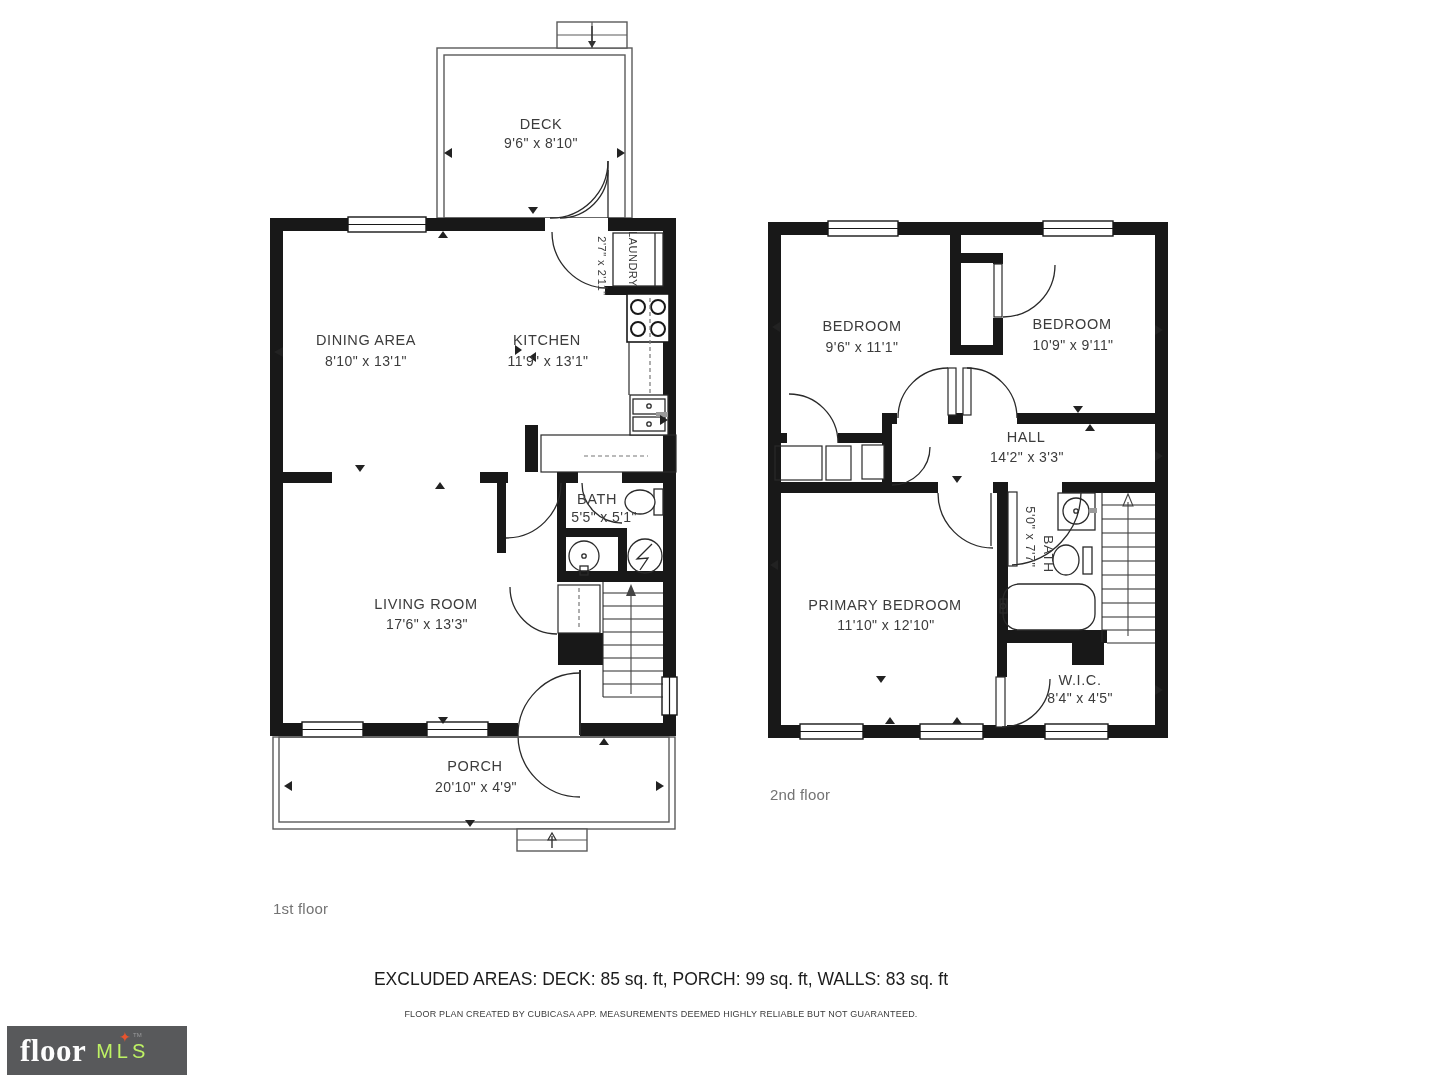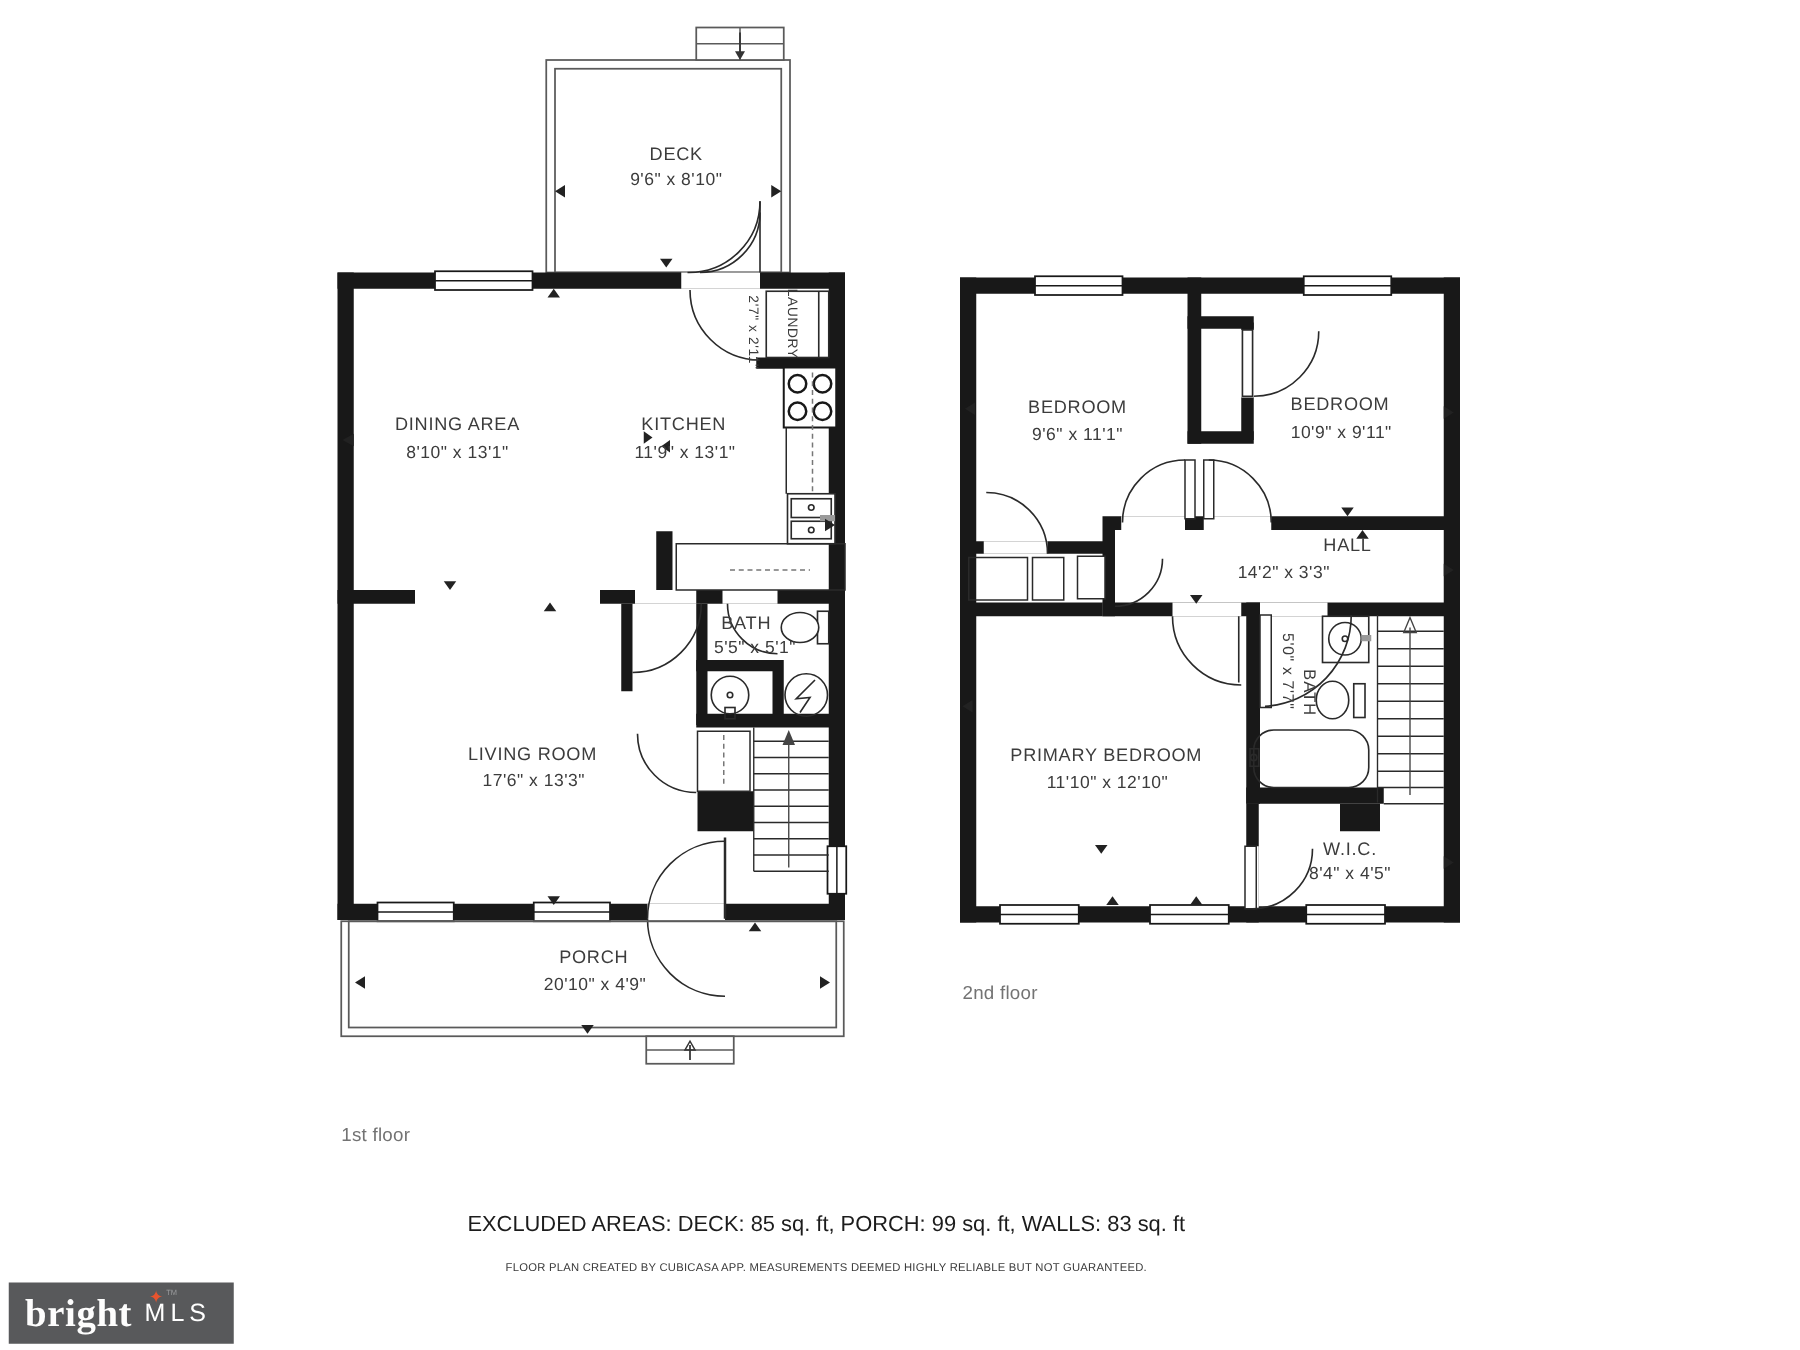--- a/index.html
+++ b/index.html
@@ -15,21 +15,21 @@
   .summary{position:absolute;top:969px;left:161px;width:1000px;text-align:center;color:#1c1c1c;}
   .summary p{margin:0;font-size:17.5px;line-height:20.5px;}
   .summary .tot{font-weight:bold;}
   .summary .disc{font-size:9px;color:#3a3a3a;margin-top:19px;letter-spacing:.2px;line-height:11px;}
   .logo{position:absolute;left:7px;top:1026px;width:180px;height:49px;background:#58595b;
         display:flex;align-items:center;padding-left:13px;box-sizing:border-box;}
   .logo .brand{font-family:"Liberation Serif", serif;font-weight:bold;font-size:31px;
         color:#fdfdfd;letter-spacing:.5px;line-height:1;}
   .logo .star{position:absolute;left:112px;top:4px;color:#e8542e;font-size:14px;line-height:1;}
   .logo .tm{position:absolute;left:126px;top:6px;color:#9a9b9d;font-size:6px;line-height:1;}
-  .logo .mls{font-size:20px;color:#ffffff;letter-spacing:4px;margin-left:10px;line-height:1;}
+  .logo .mls{font-size:20px;color:#bef264;letter-spacing:4px;margin-left:10px;line-height:1;}
 </style>
 </head>
 <body>
 
 <div class="canvas">
 
 <svg width="1440" height="1080" viewBox="0 0 1440 1080">
 
   <g>
 
@@ -330,40 +330,40 @@
 
 <div class="lbl" style="left:475px;top:766px;">PORCH</div>
 <div class="lbl dims" style="left:476px;top:787px;">20'10" x 4'9"</div>
 
 <div class="lbl" style="left:862px;top:326px;">BEDROOM</div>
 <div class="lbl dims" style="left:862px;top:347px;">9'6" x 11'1"</div>
 
 <div class="lbl" style="left:1072px;top:324px;">BEDROOM</div>
 <div class="lbl dims" style="left:1073px;top:345px;">10'9" x 9'11"</div>
 
-<div class="lbl" style="left:1078px;top:437px;">HALL</div>
+<div class="lbl" style="left:1026px;top:437px;">HALL</div>
 <div class="lbl dims" style="left:1027px;top:457px;">14'2" x 3'3"</div>
 
 <div class="lbl rot" style="left:1048px;top:554px;font-size:13.5px;">BATH</div>
 <div class="lbl rot" style="left:1030px;top:537px;font-size:12.5px;">5'0" x 7'7"</div>
 
 <div class="lbl" style="left:885px;top:605px;">PRIMARY BEDROOM</div>
 <div class="lbl dims" style="left:886px;top:625px;">11'10" x 12'10"</div>
 
 <div class="lbl" style="left:1080px;top:680px;">W.I.C.</div>
 <div class="lbl dims" style="left:1080px;top:698px;">8'4" x 4'5"</div>
 
 <div class="floorlbl" style="left:273px;top:880px;margin-top:20px;">1st floor</div>
 <div class="floorlbl" style="left:770px;top:786px;">2nd floor</div>
 
 <div class="summary">
   <p>EXCLUDED AREAS: DECK: 85 sq. ft, PORCH: 99 sq. ft, WALLS: 83 sq. ft</p>
   <p class="disc">FLOOR PLAN CREATED BY CUBICASA APP. MEASUREMENTS DEEMED HIGHLY RELIABLE BUT NOT GUARANTEED.</p>
 </div>
 
 <div class="logo">
-  <span class="brand">bright</span>
+  <span class="brand">floor</span>
   <span class="star">✦</span>
   <span class="tm">TM</span>
   <span class="mls">MLS</span>
 </div>
 
 </div>
 
 </body></html>

